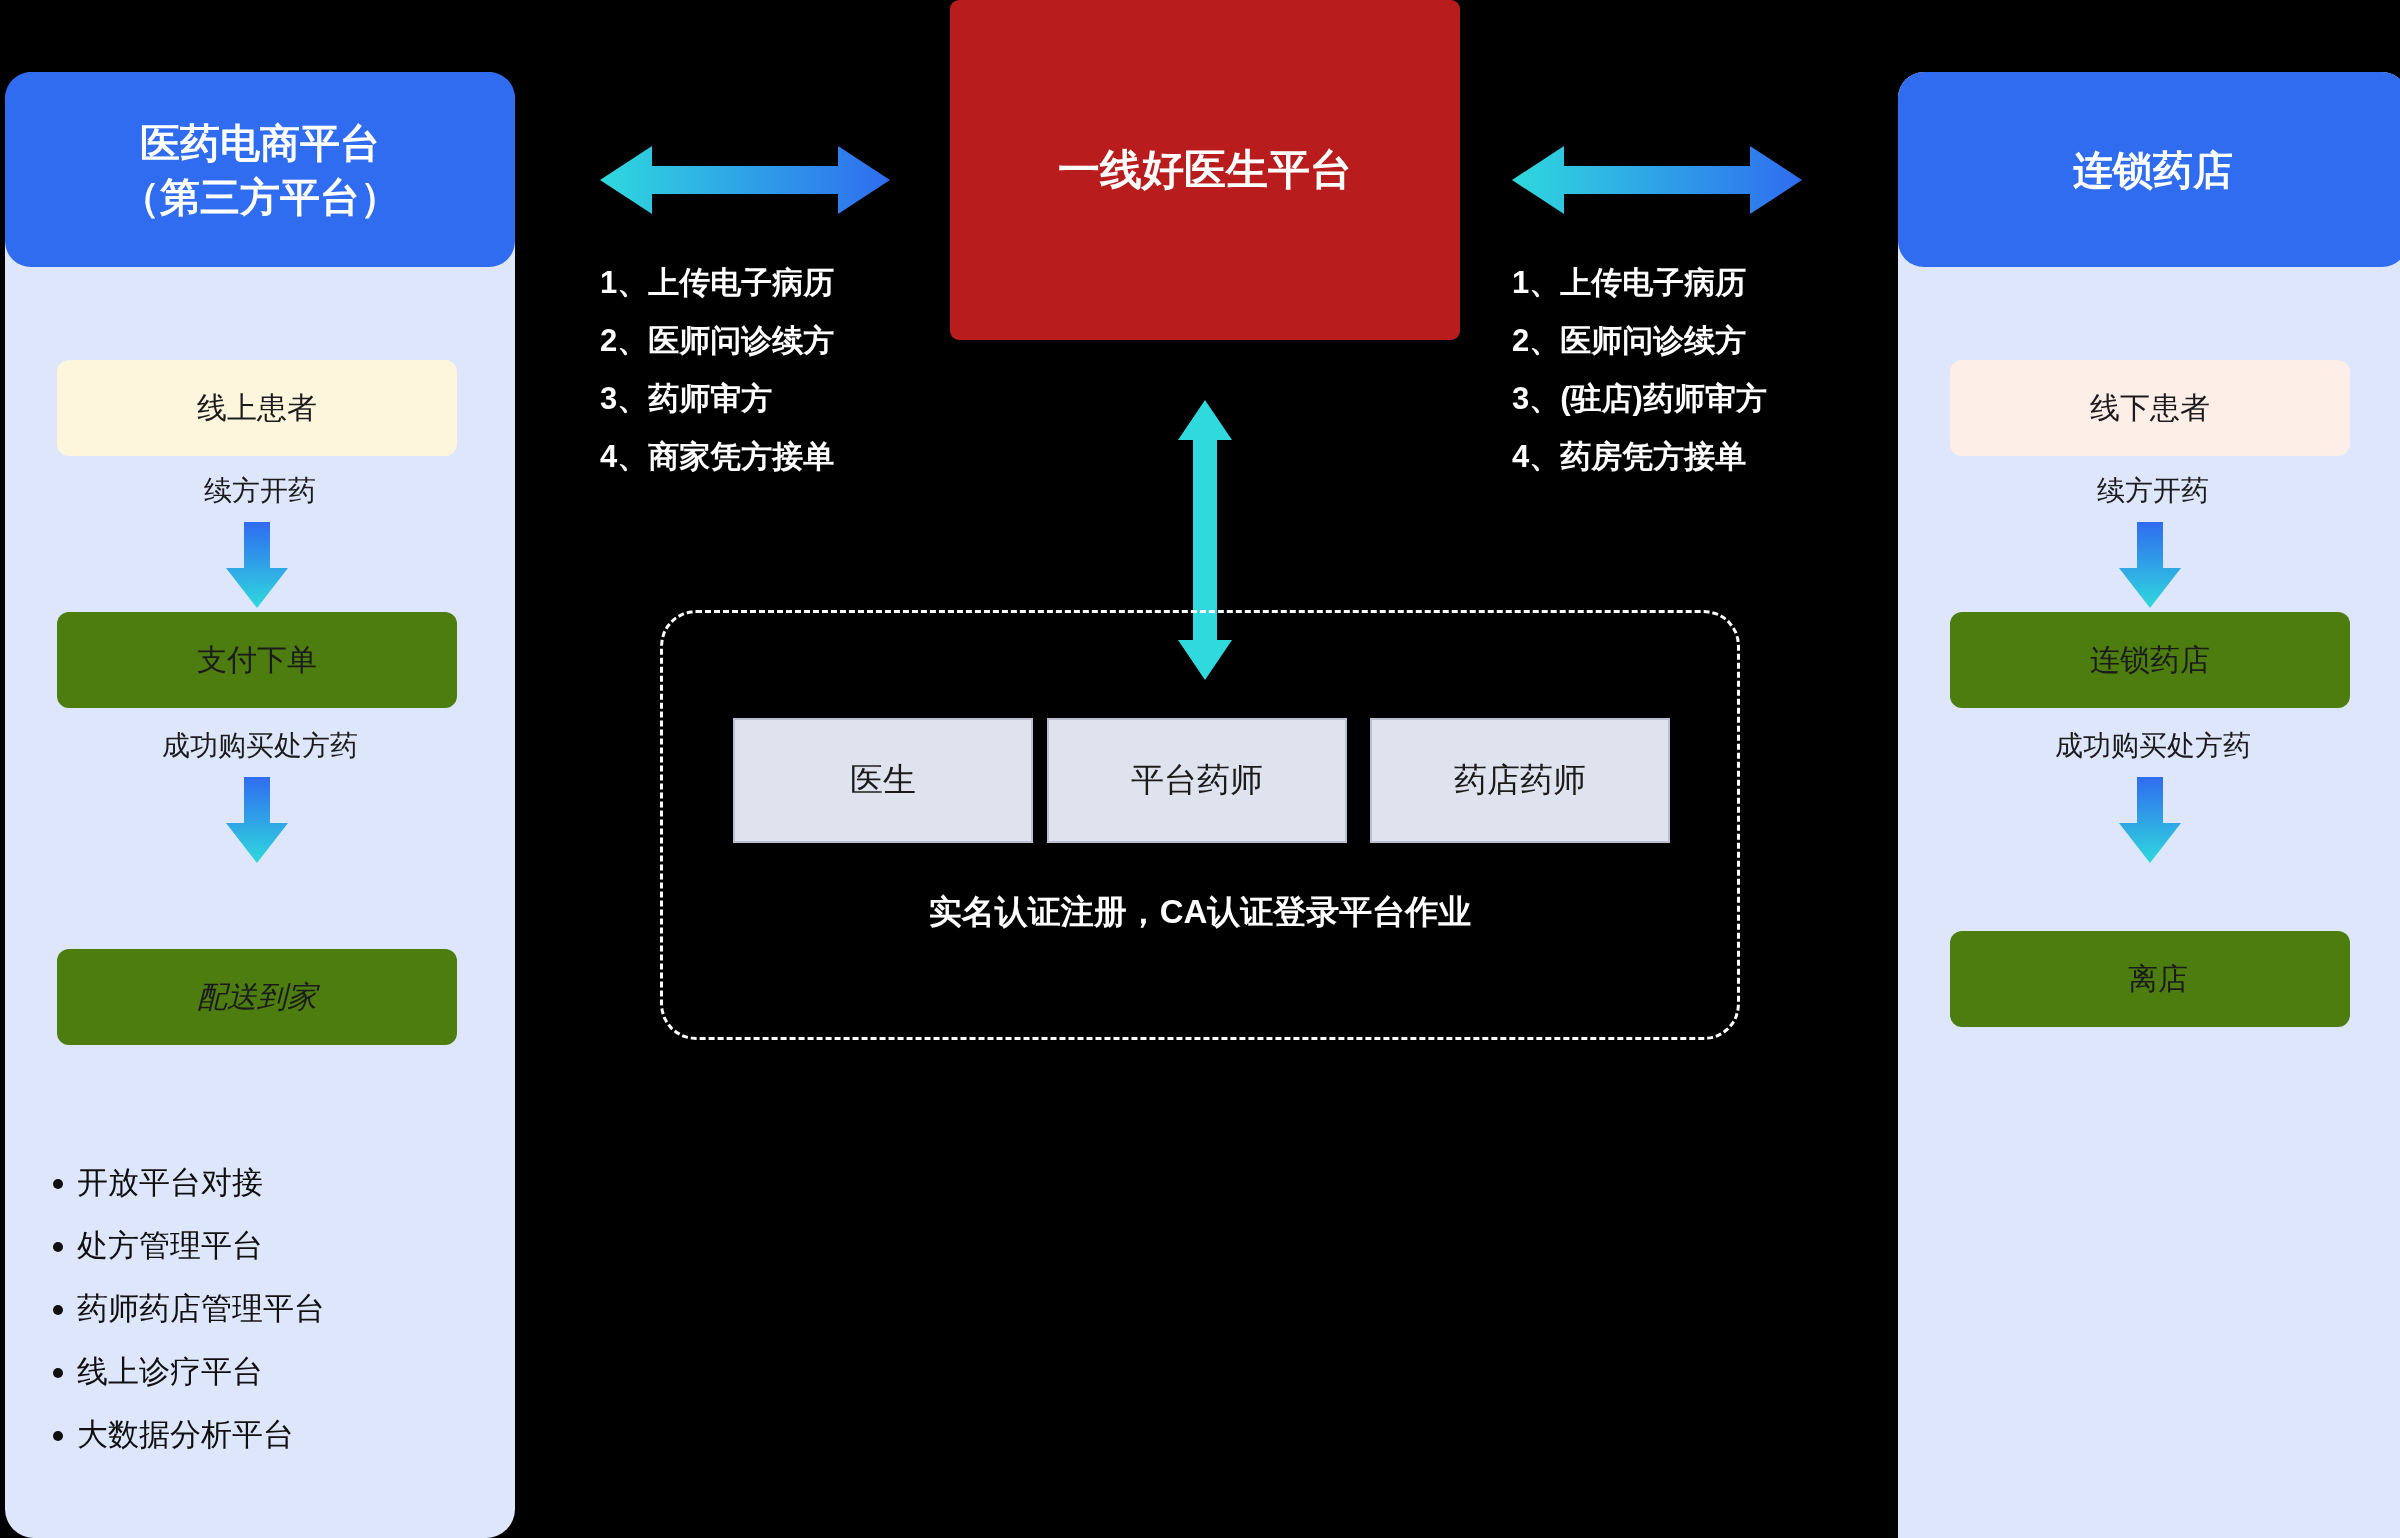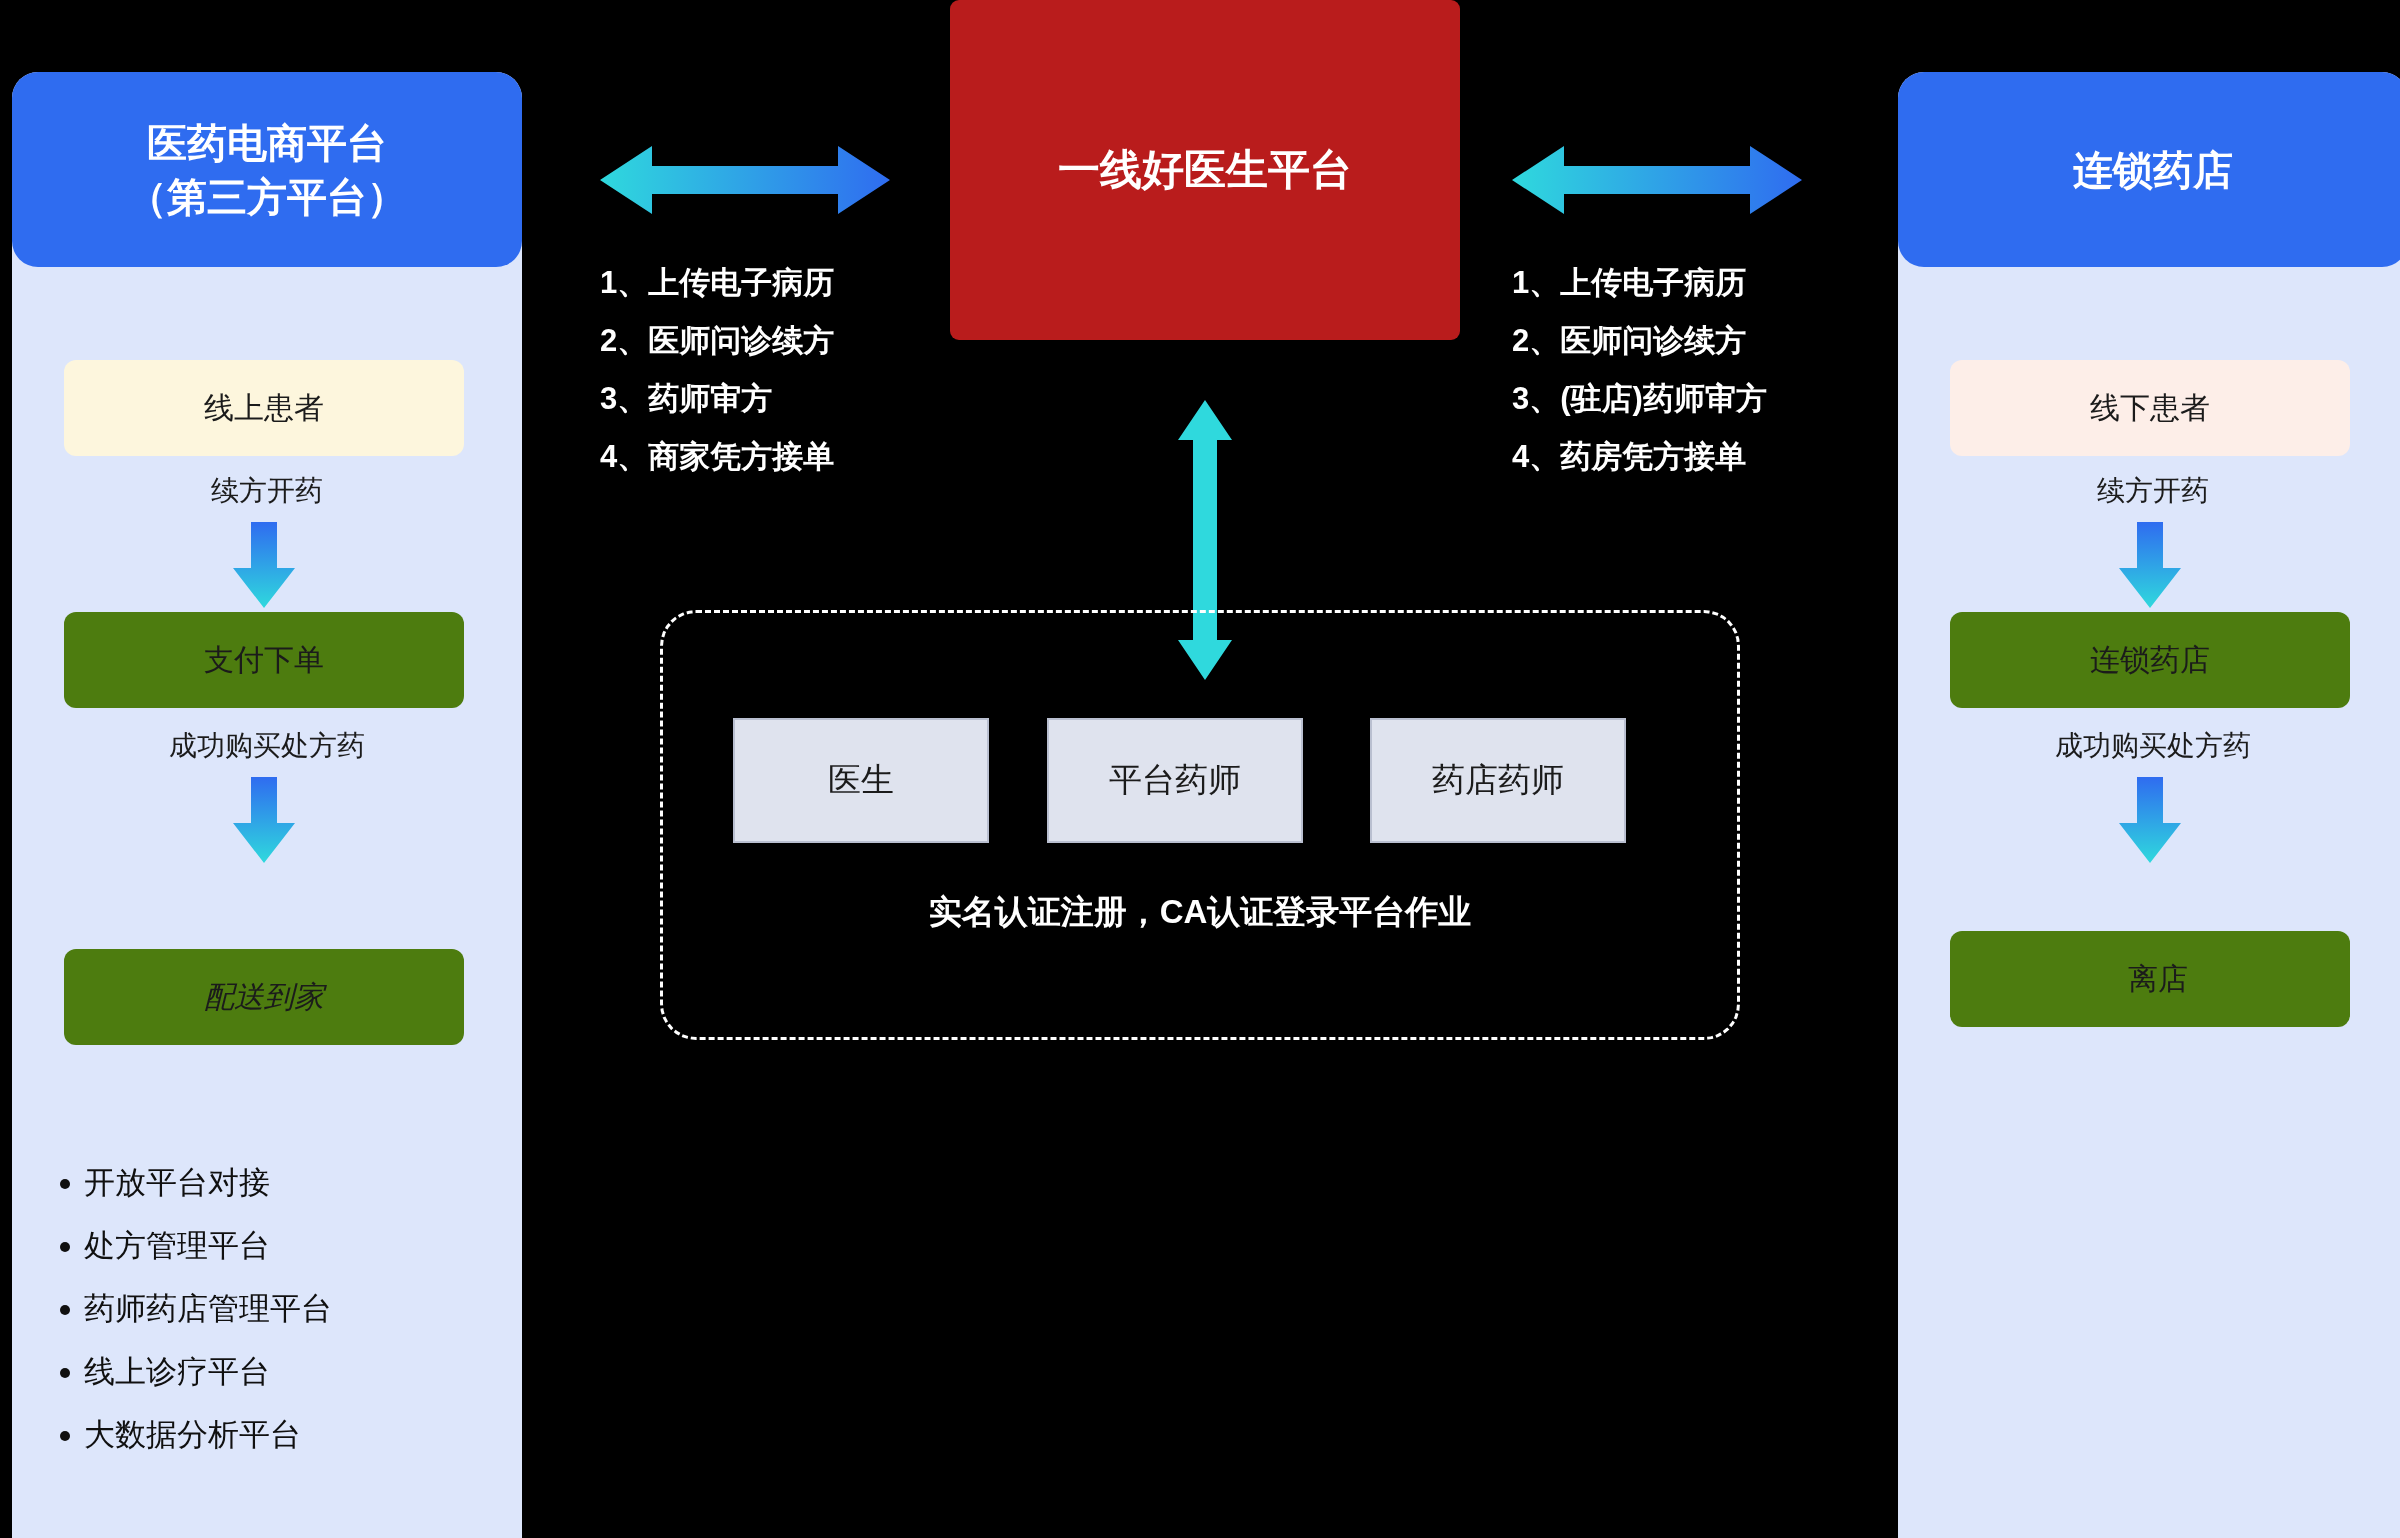--- a/index.html
+++ b/index.html
@@ -18,21 +18,21 @@
   
   .side-panel {
     position: absolute;
     top: 72px;
     width: 510px;
     height: 1466px;
     background: #dde6fb;
     border-radius: 26px 26px 0 0;
     box-sizing: border-box;
   }
-  #left-panel  { left: 12px; }
+  #left-panel  { left: 5px; border-radius: 29px; }
   #right-panel { left: 1898px; }
 
   .panel-header {
     position: absolute;
     top: 0;
     left: 0;
     width: 510px;
     height: 195px;
     background: #2f6cf0;
     border-radius: 26px;
@@ -144,21 +144,21 @@
     top: 610px;
     width: 1080px;
     height: 430px;
     border: 3px dashed #ffffff;
     border-radius: 36px;
     box-sizing: border-box;
   }
   .role-box {
     position: absolute;
     top: 718px;
-    width: 256px;
+    width: 300px;
     height: 125px;
     background: #dfe3ee;
     border: 2px solid #b9bfd0;
     display: flex;
     align-items: center;
     justify-content: center;
     font-size: 33px;
     color: #1b1b1b;
     box-sizing: border-box;
   }

